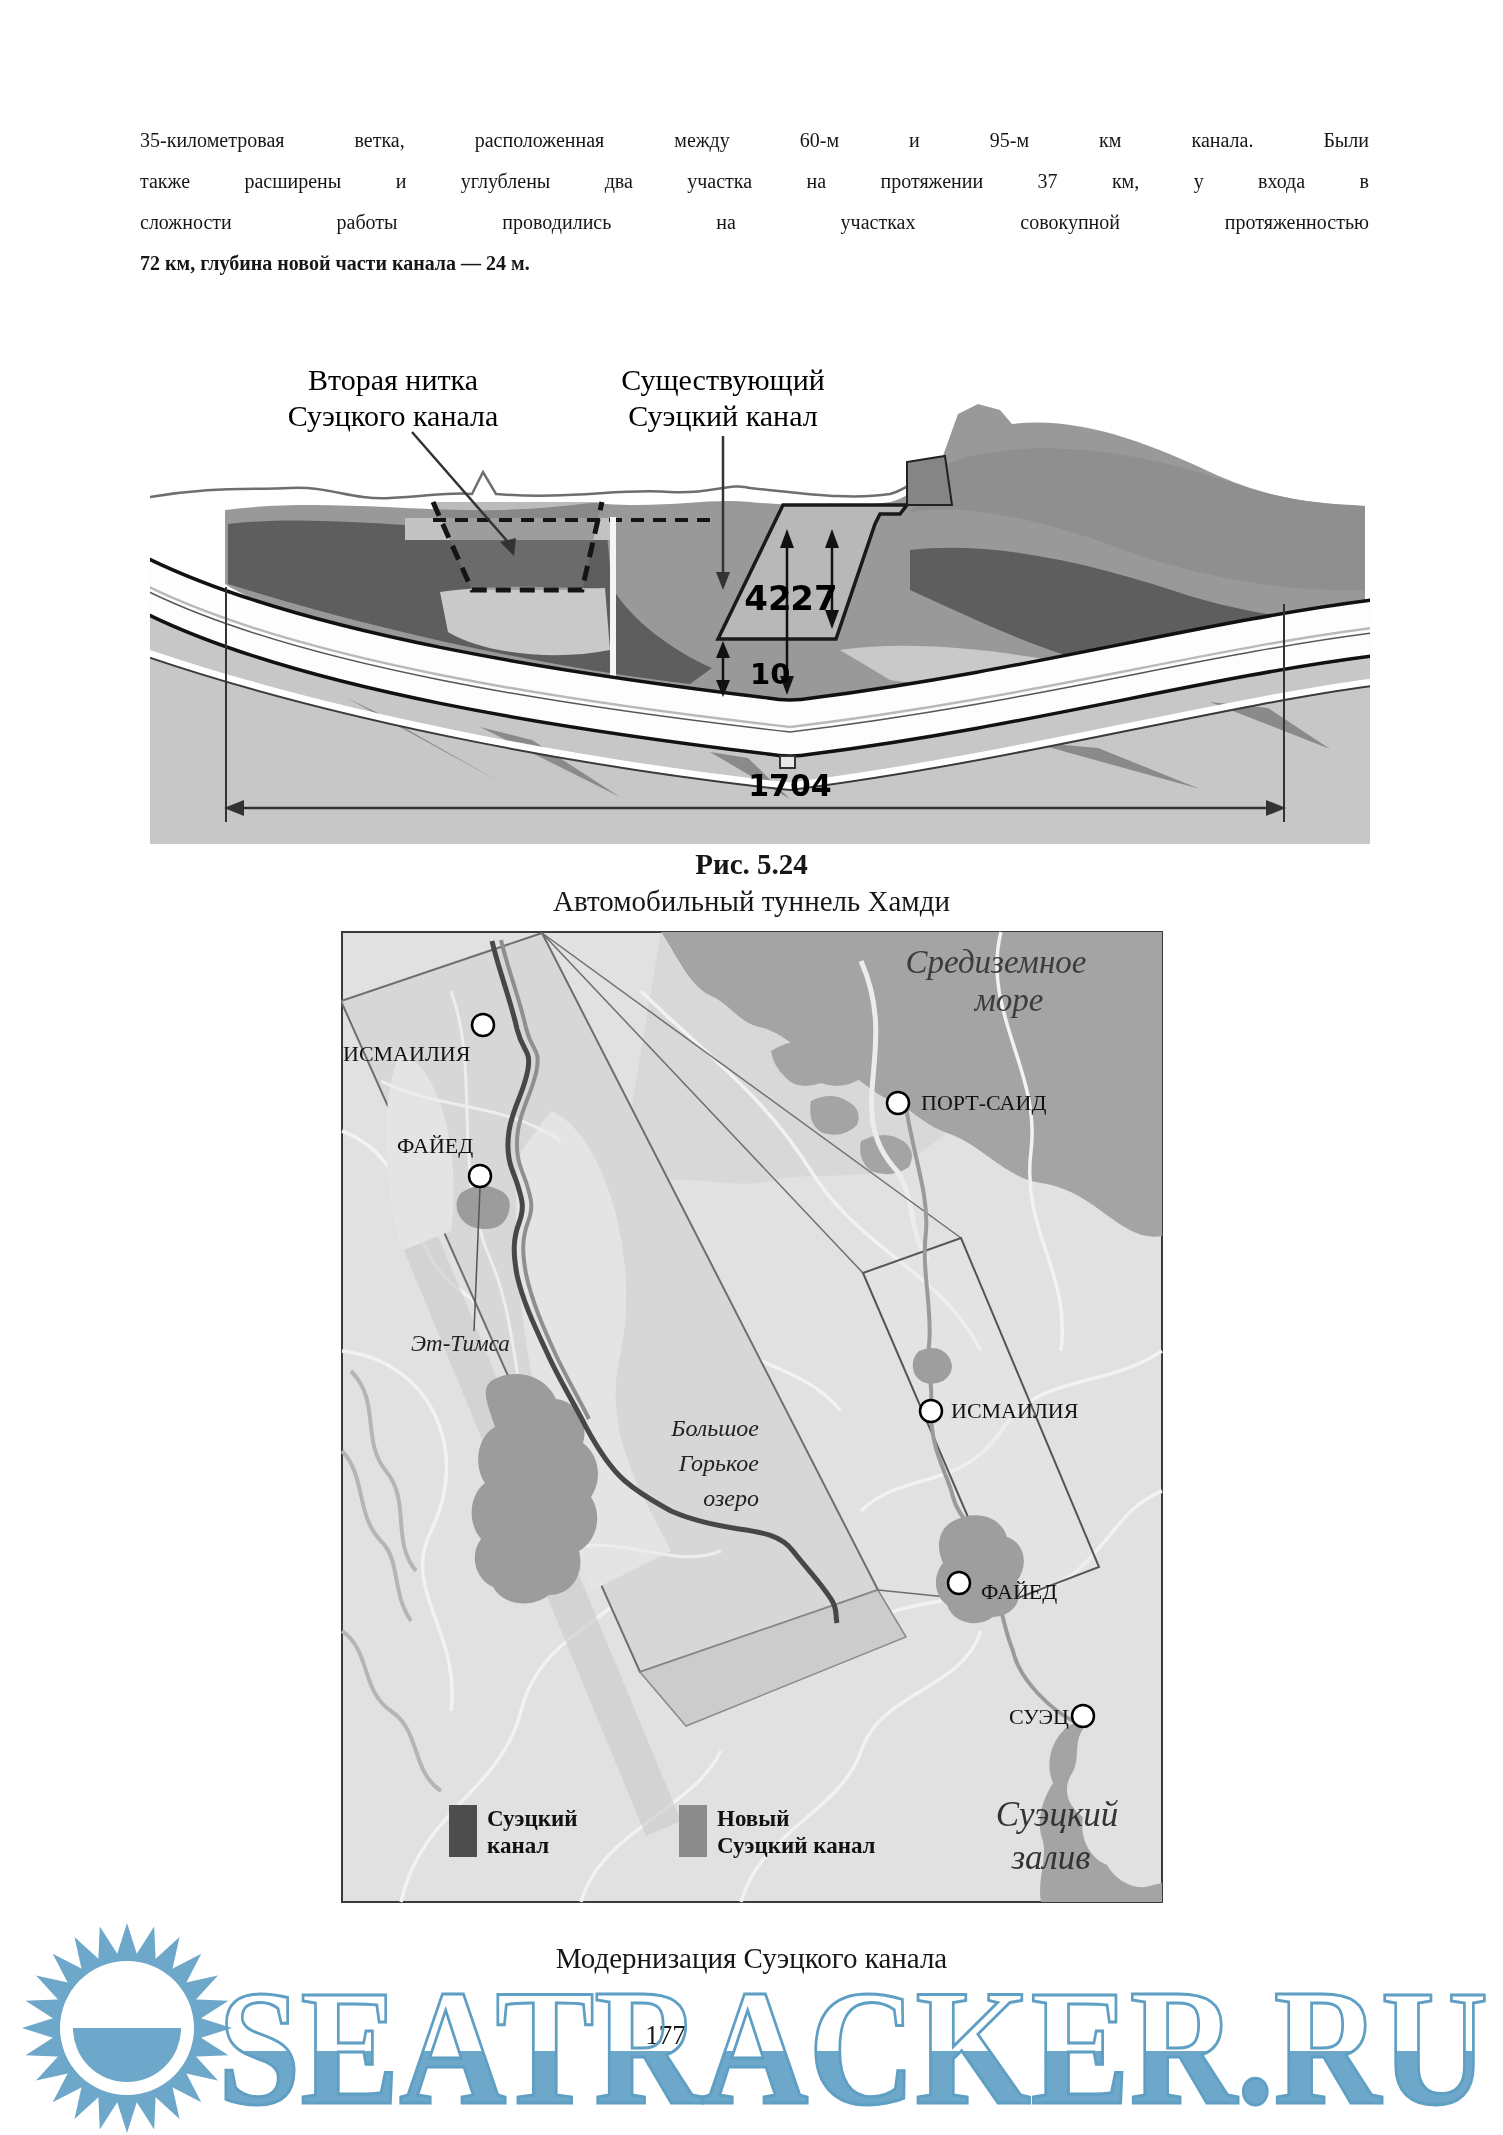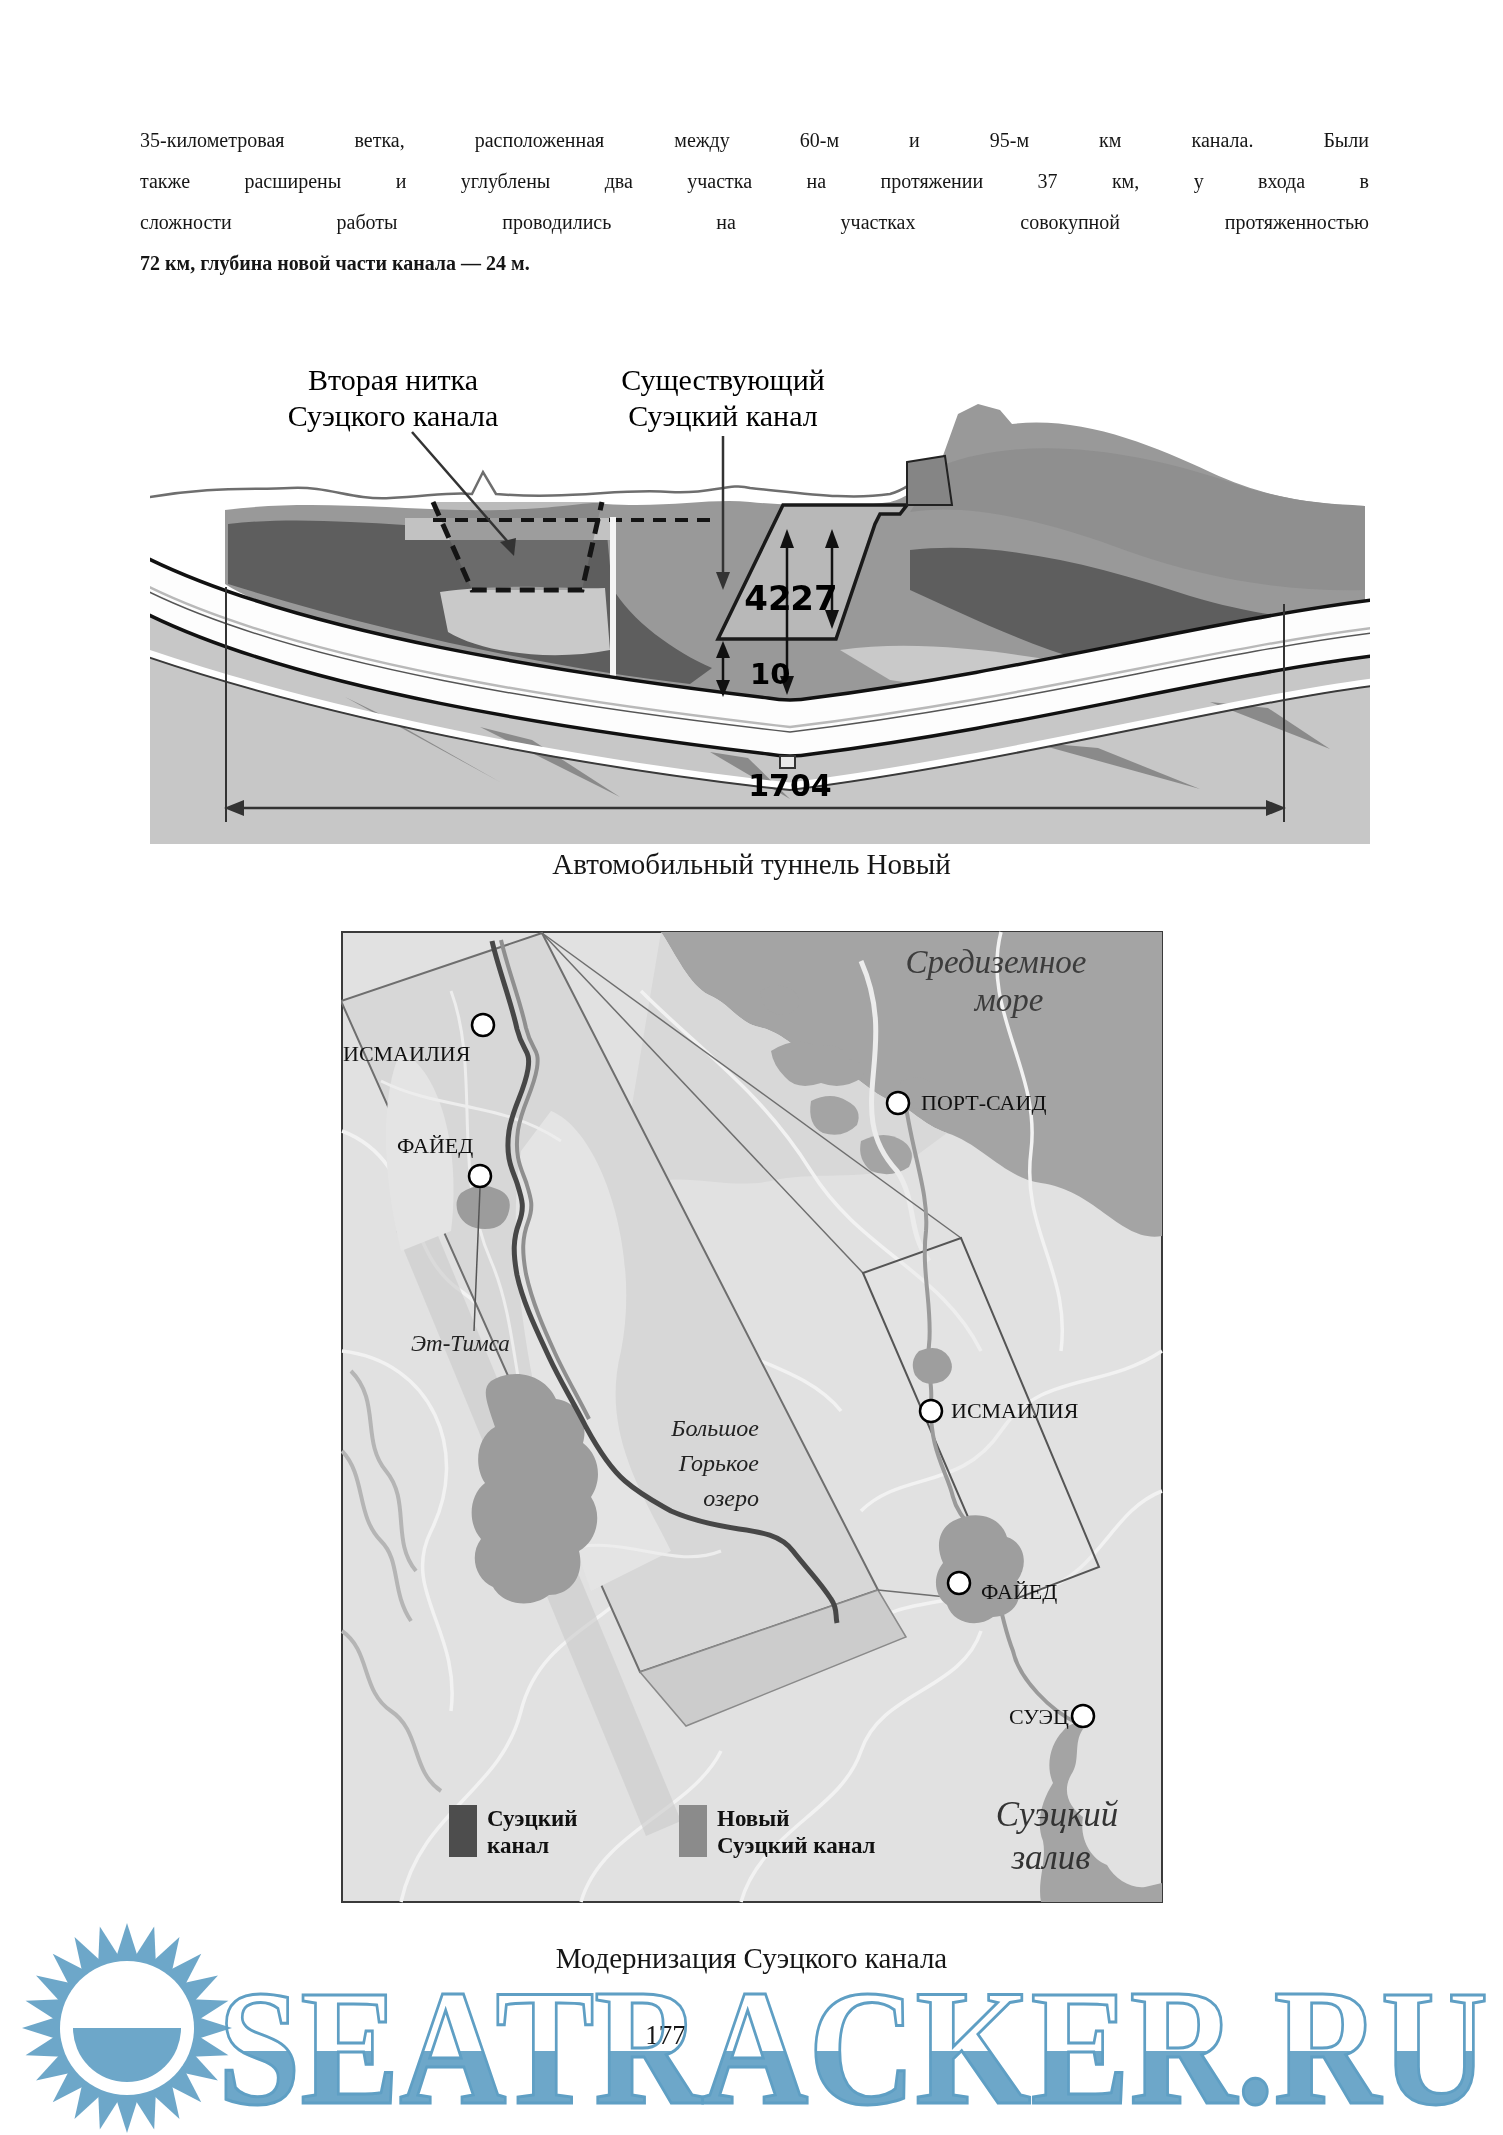--- a/index.html
+++ b/index.html
@@ -124,21 +124,22 @@
 
   <g>
     <line x1="573" y1="84" x2="573" y2="224" stroke="#333333" stroke-width="2.5"></line>
     <path d="M573,238 L566,220 L580,220 Z" fill="#333333"></path>
     <text x="573" y="38" font-size="30" text-anchor="middle">Существующий</text>
     <text x="573" y="74" font-size="30" text-anchor="middle">Суэцкий канал</text>
   </g>
 </svg>
 
 <div class="caption" style="top:846px;">
-  <div>Автомобильный туннель Новый</div>
+  <div class="cap-title">Рис. 5.24</div>
+  <div>Автомобильный туннель Хамди</div>
 </div>
 
 <svg class="map525" viewBox="0 0 822 972">
   <rect x="1" y="1" width="820" height="970" fill="#e1e1e1" stroke="#3a3a3a" stroke-width="2"></rect>
 
   <path d="M320,1 L821,1 L821,305 C780,312 756,260 700,252 C664,247 642,214 606,202 C580,193 572,178 550,170 C526,160 506,134 476,126 C454,120 444,102 418,96 C398,92 388,72 368,64 C348,54 334,22 320,1 Z" fill="#a4a4a4"></path>
 
   <path d="M320,1 C334,22 348,54 368,64 C388,72 398,92 418,96 C444,102 454,120 476,126 C506,134 526,160 550,170 C572,178 580,193 606,202 L560,236 C520,250 470,240 430,250 C390,258 350,244 320,250 L290,180 Z" fill="#d8d8d8"></path>
 
   <g fill="#a4a4a4">

